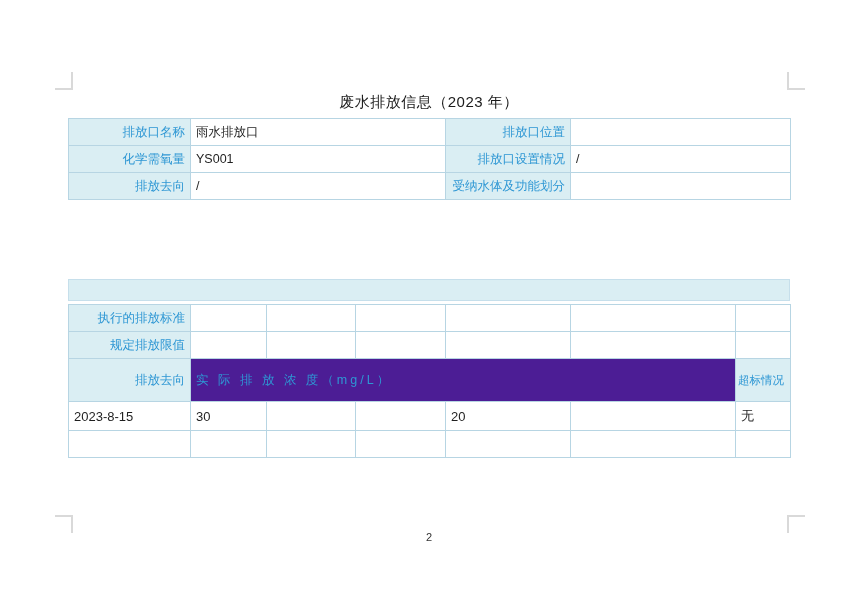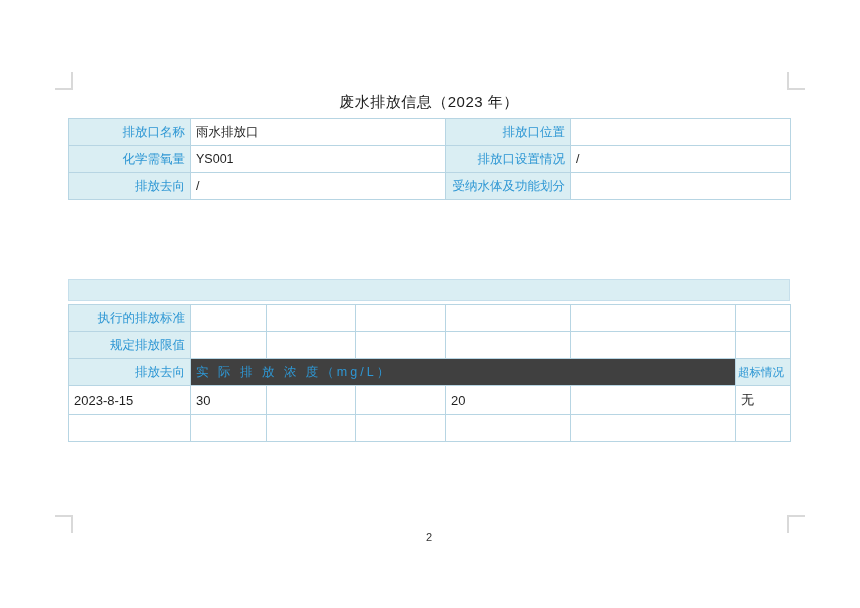--- a/index.html
+++ b/index.html
@@ -58,29 +58,29 @@
 
   .band {
     position: absolute;
     left: 68px; top: 279px;
     width: 720px; height: 20px;
     background: #daeef3;
     border: 1px solid #c6dfeb;
   }
 
   .conc-header {
-    background: #404040;
+    background: #4c1d95;
     color: #2e97d4;
     letter-spacing: 3px;
   }
   .exceed-header {
     background: #daeef3;
     color: #2e97d4;
     font-size: 11.5px !important;
-    padding: 0 2px !important;
+    padding: 8px 2px !important;
     margin-left: 20px;
   }
   tr.data-row td { height: 28px; font-size: 13px; }
 
   .page-number {
     position: absolute;
     left: 68px; top: 531px; width: 722px;
     text-align: center;
     font-size: 11px;
     color: #333333;

